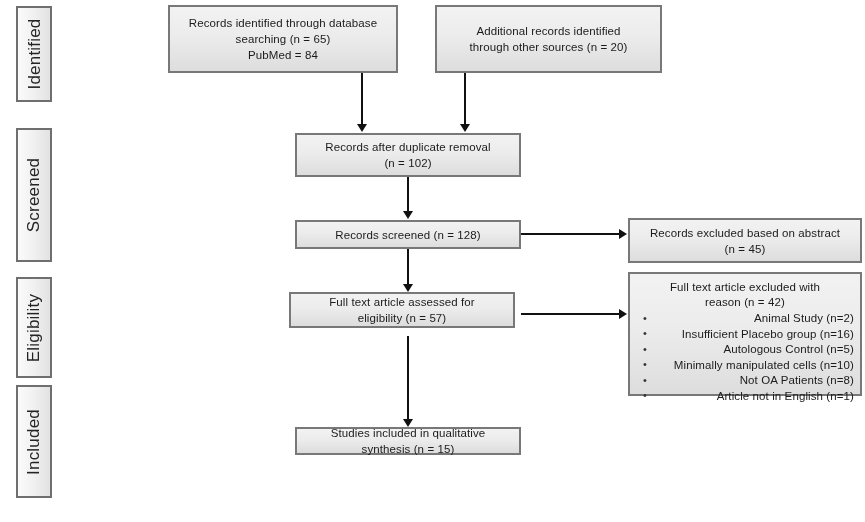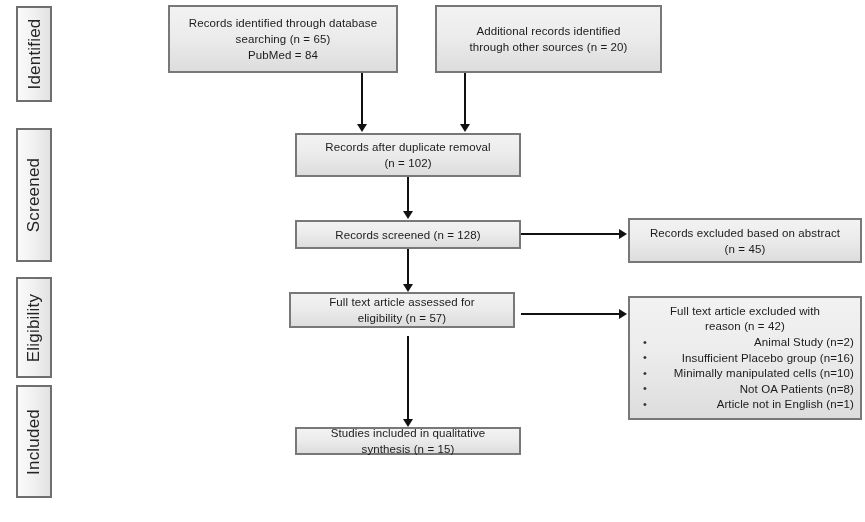--- a/index.html
+++ b/index.html
@@ -180,28 +180,29 @@
   <div class="arrow-down" style="left:403px; top:284px;"></div>
 
   <div class="box" style="left:289px; top:292px; width:226px; height:36px;">
     <span class="line">Full text article assessed for</span>
     <span class="line">eligibility (n = 57)</span>
   </div>
 
   <div class="hline" style="left:521px; top:313px; width:99px;"></div>
   <div class="arrow-right" style="left:619px; top:309px;"></div>
 
-  <div class="box reason-box" style="left:628px; top:296px; width:234px; height:124px;">
+  <div class="box reason-box" style="left:628px; top:272px; width:234px; height:124px;">
     <div class="reason-head">
       <span class="line">Full text article excluded with</span>
       <span class="line">reason (n = 42)</span>
     </div>
     <ul class="reason-list">
       <li>Animal Study (n=2)</li>
       <li>Insufficient Placebo group (n=16)</li>
+      <li>Autologous Control (n=5)</li>
       <li>Minimally manipulated cells (n=10)</li>
       <li>Not OA Patients (n=8)</li>
       <li>Article not in English (n=1)</li>
     </ul>
   </div>
 
   <div class="vline" style="left:407px; top:336px; height:84px;"></div>
   <div class="arrow-down" style="left:403px; top:419px;"></div>
 
   <div class="box" style="left:295px; top:427px; width:226px; height:28px;">

